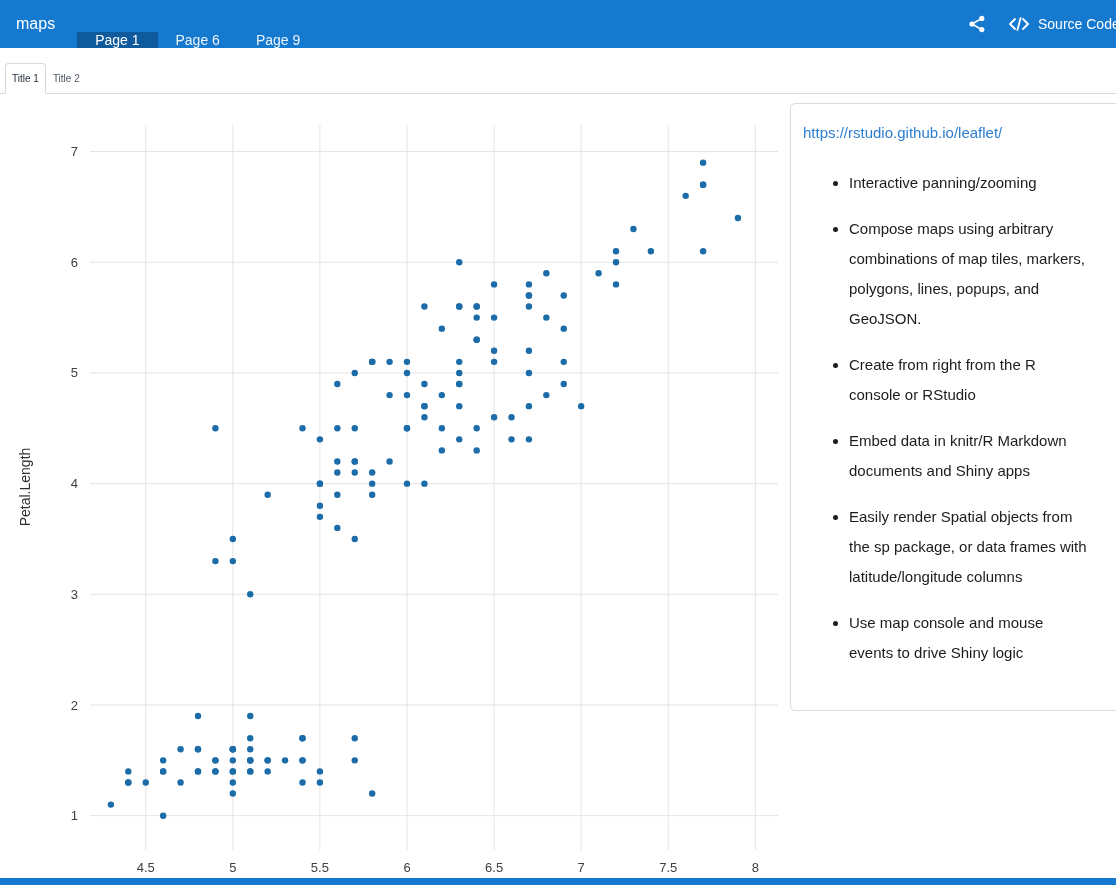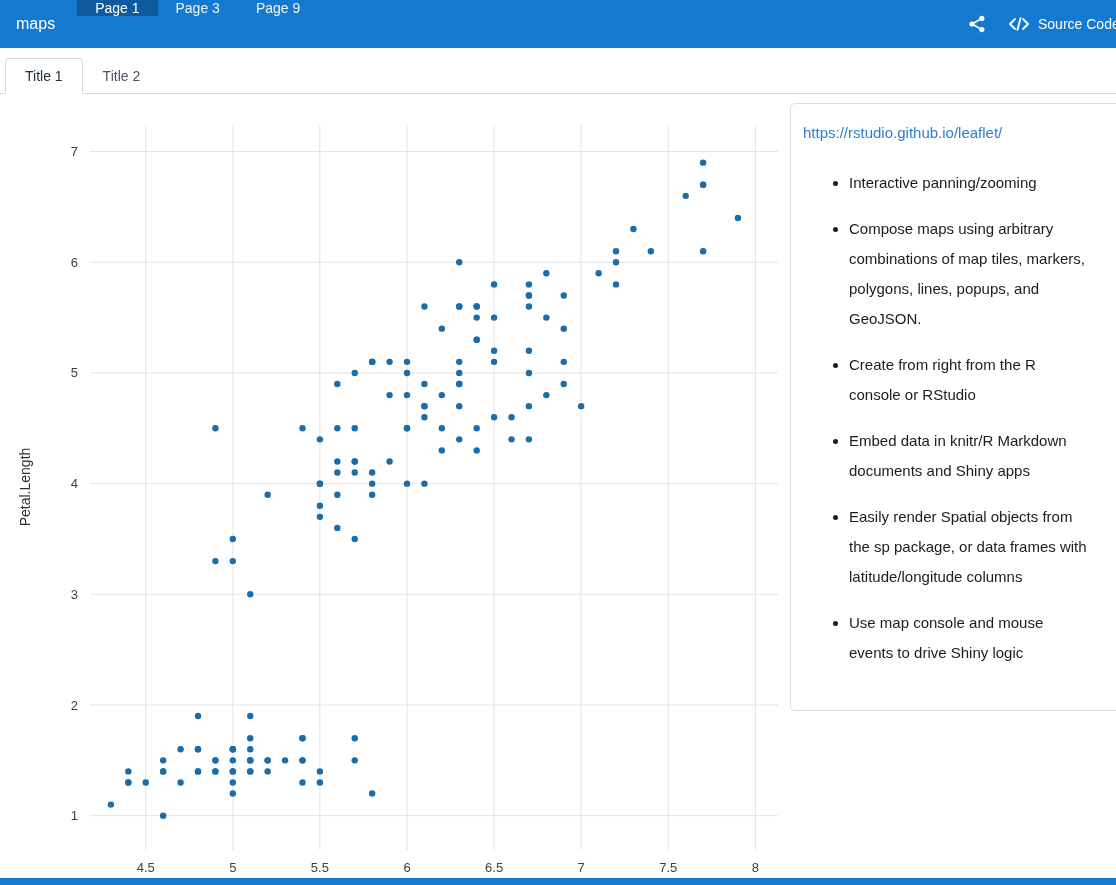--- a/index.html
+++ b/index.html
@@ -16,42 +16,42 @@
     background:#fff;font-family:"Liberation Sans",sans-serif;color:#212529;
   }
   
   .navbar{
     position:absolute;top:0;left:0;width:100%;height:48px;
     background:var(--navbar-bg);display:flex;align-items:stretch;color:#fff;
   }
   .brand{
     display:flex;align-items:center;padding:0 16px;font-size:16px;color:#fff;
   }
-  .nav-tabs{display:flex;align-items:flex-start;margin-left:6px;}
+  .nav-tabs{display:flex;align-items:flex-end;margin-left:6px;}
   .nav-item{
     display:flex;align-items:center;padding:0 18px;font-size:14px;
     color:rgba(255,255,255,.92);cursor:pointer;text-decoration:none;
   }
   .nav-item.active{background:var(--navbar-active-bg);color:#fff;}
   .navbar-right{
     position:absolute;left:968px;top:0;height:48px;
     display:flex;align-items:center;gap:22px;white-space:nowrap;
   }
   .icon-btn{display:flex;align-items:center;cursor:pointer;}
   .source-link{
     display:flex;align-items:center;gap:8px;color:#fff;font-size:14px;
     text-decoration:none;cursor:pointer;
   }
   
   .tabbar{
     position:absolute;top:48px;left:0;width:100%;height:46px;background:#fff;
     border-bottom:1px solid #d9d9d9;display:flex;align-items:flex-end;padding-left:5px;
   }
   .tab{
-    padding:9px 19px;font-size:14px;color:#4b5563;cursor:pointer;
+    padding:9px 6px;font-size:10px;color:#4b5563;cursor:pointer;
     border:1px solid transparent;border-radius:4px 4px 0 0;margin-bottom:-1px;
     background:transparent;
   }
   .tab.active{
     background:#fff;border-color:#d9d9d9 #d9d9d9 #fff #d9d9d9;color:#24303c;
   }
   
   .plot-wrap{position:absolute;top:95px;left:0;width:790px;height:783px;}
   .tick{font-size:13px;fill:#404040;font-family:"Liberation Sans",sans-serif;}
   .axis-label{font-size:14px;fill:#303030;font-family:"Liberation Sans",sans-serif;}
@@ -75,21 +75,21 @@
 </style>
 </head>
 <body>
 
 <div class="app">
 
   <nav class="navbar">
     <span class="brand">maps</span>
     <div class="nav-tabs">
       <a class="nav-item active">Page 1</a>
-      <a class="nav-item">Page 3</a>
+      <a class="nav-item">Page 6</a>
       <a class="nav-item">Page 9</a>
     </div>
     <div class="navbar-right">
       <span class="icon-btn">
         <svg width="18" height="18" viewBox="0 0 18 18">
           <circle cx="13.8" cy="3.4" r="2.6" fill="#fff"></circle>
           <circle cx="4.0" cy="9.0" r="2.6" fill="#fff"></circle>
           <circle cx="13.8" cy="14.6" r="2.6" fill="#fff"></circle>
           <line x1="4" y1="9" x2="13.8" y2="3.4" stroke="#fff" stroke-width="1.6"></line>
           <line x1="4" y1="9" x2="13.8" y2="14.6" stroke="#fff" stroke-width="1.6"></line>

